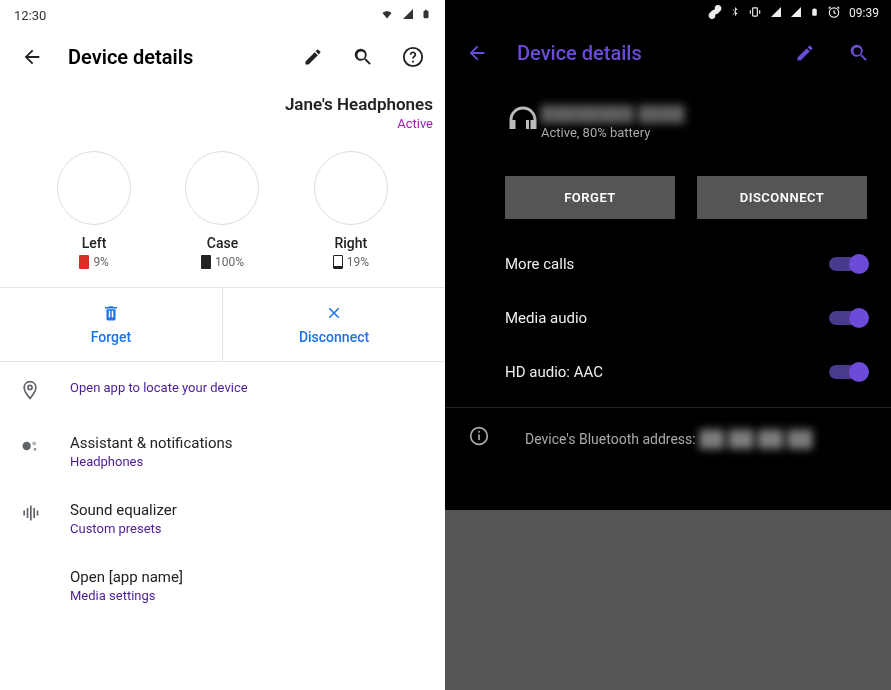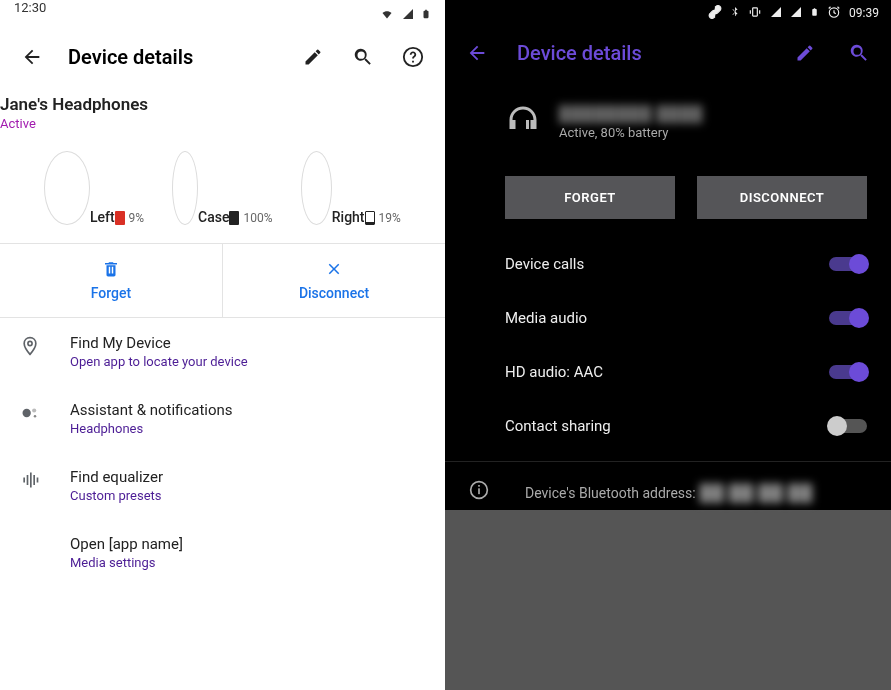--- a/index.html
+++ b/index.html
@@ -24,20 +24,21 @@
       width: 446px;
       height: 510px;
       background: #000;
       color: #fff;
       position: relative;
     }
     
     .statusbar-l {
       height: 30px;
       display: flex;
+      align-items: center;
       justify-content: space-between;
       padding: 0 14px;
       font-size: 13px;
       color: #333;
     }
     .status-icons-l {
       display: flex;
       align-items: center;
       gap: 6px;
     }
@@ -55,42 +56,43 @@
     }
     .icon-btn {
       display: flex;
       align-items: center;
       justify-content: center;
       width: 28px;
       height: 28px;
       cursor: pointer;
     }
     .device-header-l {
-      text-align: left;
-      padding: 10px 0 14px;
+      text-align: right;
+      padding: 10px 12px 14px;
     }
     .device-name-l {
       font-size: 17px;
       font-weight: 600;
       color: #222;
     }
     .device-status-l {
       font-size: 13px;
       color: #a21caf;
       margin-top: 2px;
     }
     .battery-row {
       display: flex;
       justify-content: space-around;
       padding: 6px 30px 18px;
     }
     .battery-col {
       display: flex;
-      flex-direction: row;
-      align-items: flex-end;
+      flex-direction: column;
+      align-items: center;
+      gap: 10px;
       width: 100px;
     }
     .battery-circle {
       width: 74px;
       height: 74px;
       border: 1px solid #dcdcdc;
       border-radius: 50%;
     }
     .battery-label {
       font-size: 14px;
@@ -184,21 +186,20 @@
     .appbar-r .title-r {
       font-size: 20px;
       font-weight: 500;
       flex: 1;
       color: #6c4bd8;
     }
     .appbar-r .icon-btn svg { color: #6c4bd8; }
     .device-header-r {
       display: flex;
       align-items: center;
-      gap: 18px;
       padding: 22px 17px 28px 60px;
     }
     .device-name-r {
       font-size: 15px;
       color: #666;
       filter: blur(4px);
       letter-spacing: 1px;
     }
     .device-status-r {
       font-size: 13px;
@@ -383,21 +384,20 @@
   </div>
 
   <div class="setting-row">
     <span class="slot-icon">
       <svg width="20" height="20" viewBox="0 0 24 24">
           <path fill="none" stroke="#5f6368" stroke-width="2" d="M12 2C8 2 5 5 5 9c0 5 7 13 7 13s7-8 7-13c0-4-3-7-7-7z"></path>
           <circle cx="12" cy="9" r="2.5" fill="none" stroke="#5f6368" stroke-width="2"></circle>
         </svg>
     </span>
     <div>
-      <div class="setting-title">Find My Device</div>
       <div class="setting-sub">Open app to locate your device</div>
     </div>
   </div>
 
   <div class="setting-row">
     <span class="slot-icon">
       <svg width="20" height="20" viewBox="0 0 24 24">
           <circle cx="8" cy="12" r="5" fill="#5f6368"></circle>
           <circle cx="17" cy="9" r="2.5" fill="#bbb"></circle>
           <circle cx="18" cy="16" r="1.5" fill="#888"></circle>
@@ -413,21 +413,21 @@
     <span class="slot-icon">
       <svg width="20" height="20" viewBox="0 0 24 24">
           <rect x="4" y="9" width="2" height="6" fill="#5f6368"></rect>
           <rect x="8" y="6" width="2" height="12" fill="#5f6368"></rect>
           <rect x="12" y="3" width="2" height="18" fill="#5f6368"></rect>
           <rect x="16" y="6" width="2" height="12" fill="#5f6368"></rect>
           <rect x="20" y="9" width="2" height="6" fill="#5f6368"></rect>
         </svg>
     </span>
     <div>
-      <div class="setting-title">Find equalizer</div>
+      <div class="setting-title">Sound equalizer</div>
       <div class="setting-sub">Custom presets</div>
     </div>
   </div>
 
   <div class="setting-row">
     <span class="slot-icon"></span>
     <div>
       <div class="setting-title">Open [app name]</div>
       <div class="setting-sub">Media settings</div>
     </div>
@@ -513,34 +513,30 @@
   <div class="action-row-r">
     <div class="action-btn-r">
       <span>FORGET</span>
     </div>
     <div class="action-btn-r">
       <span>DISCONNECT</span>
     </div>
   </div>
 
   <div class="toggle-row">
-    <span class="toggle-label">Device calls</span>
+    <span class="toggle-label">More calls</span>
     <span class="switch on"></span>
   </div>
   <div class="toggle-row">
     <span class="toggle-label">Media audio</span>
     <span class="switch on"></span>
   </div>
   <div class="toggle-row">
     <span class="toggle-label">HD audio: AAC</span>
     <span class="switch on"></span>
-  </div>
-  <div class="toggle-row">
-    <span class="toggle-label">Contact sharing</span>
-    <span class="switch off"></span>
   </div>
 
   <div class="divider-r"></div>
 
   <div class="bt-row">
     <span>
       <svg width="20" height="20" viewBox="0 0 24 24">
           <circle cx="12" cy="12" r="10" fill="none" stroke="#aaa" stroke-width="2"></circle>
           <rect x="11" y="10" width="2" height="7" fill="#aaa"></rect>
           <rect x="11" y="6" width="2" height="2" fill="#aaa"></rect>

